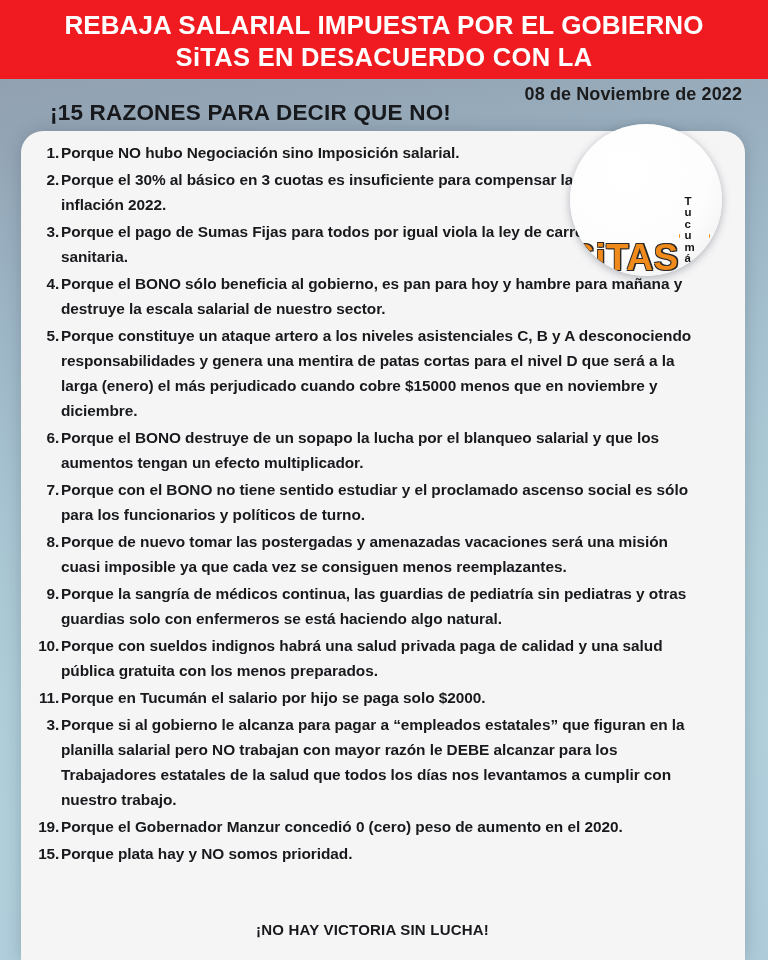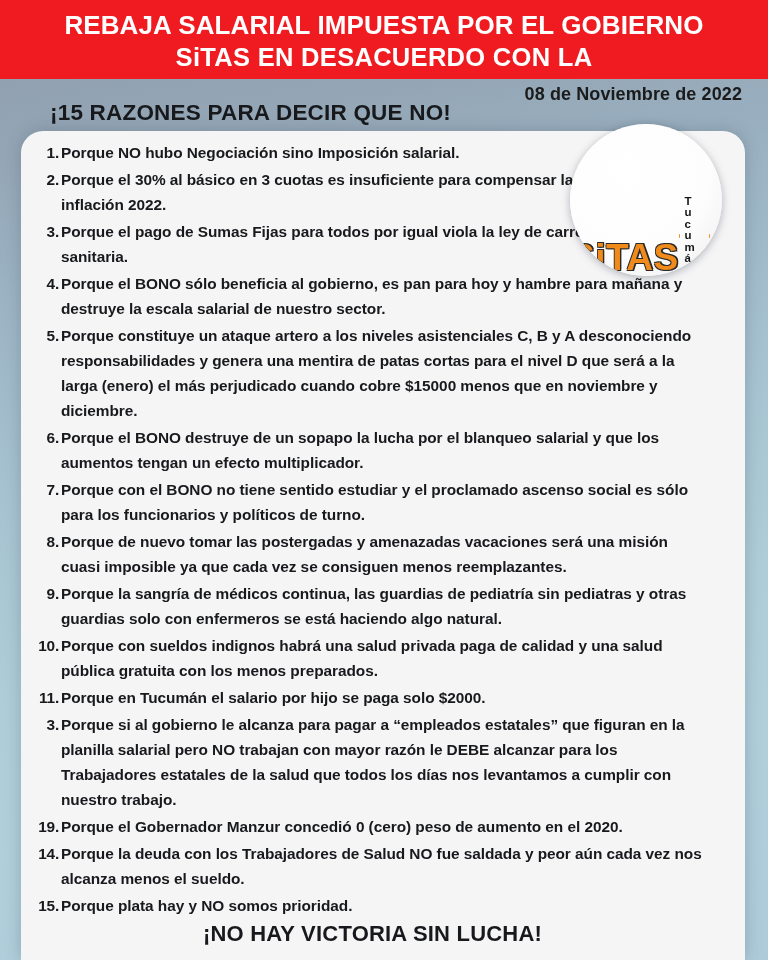--- a/index.html
+++ b/index.html
@@ -222,21 +222,21 @@
   
   .item.narrow .txt { padding-right: 120px; }
 
   
   .slogan {
     position: absolute;
     left: 0;
     top: 921px;
     width: 745px;
     text-align: center;
-    font-size: 22px;
+    font-size: 15px;
     font-weight: bold;
     color: #17191c;
     letter-spacing: 0.2px;
   }
 </style>
 </head>
 <body>
 
 <div id="poster">
 
@@ -296,24 +296,20 @@
       <span class="num">11.</span>
       <span class="txt">Porque en Tucumán el salario por hijo se paga solo $2000.</span>
     </div>
     <div class="item">
       <span class="num">3.</span>
       <span class="txt">Porque si al gobierno le alcanza para pagar a “empleados estatales” que figuran en la planilla salarial pero NO trabajan con mayor razón le DEBE alcanzar para los Trabajadores estatales de la salud que todos los días nos levantamos a cumplir con nuestro trabajo.</span>
     </div>
     <div class="item">
       <span class="num">19.</span>
       <span class="txt">Porque el Gobernador  Manzur concedió 0 (cero) peso de aumento en el 2020.</span>
-    </div>
-    <div class="item">
-      <span class="num">14.</span>
-      <span class="txt">Porque la deuda con los Trabajadores de Salud NO fue saldada y peor aún cada vez nos alcanza menos el sueldo.</span>
     </div>
     <div class="item">
       <span class="num">15.</span>
       <span class="txt">Porque plata hay y NO somos prioridad.</span>
     </div>
   </div>
 
   <div class="logo">
     <div class="logo-inner">
       <div class="logo-sitas">SiTAS</div>

